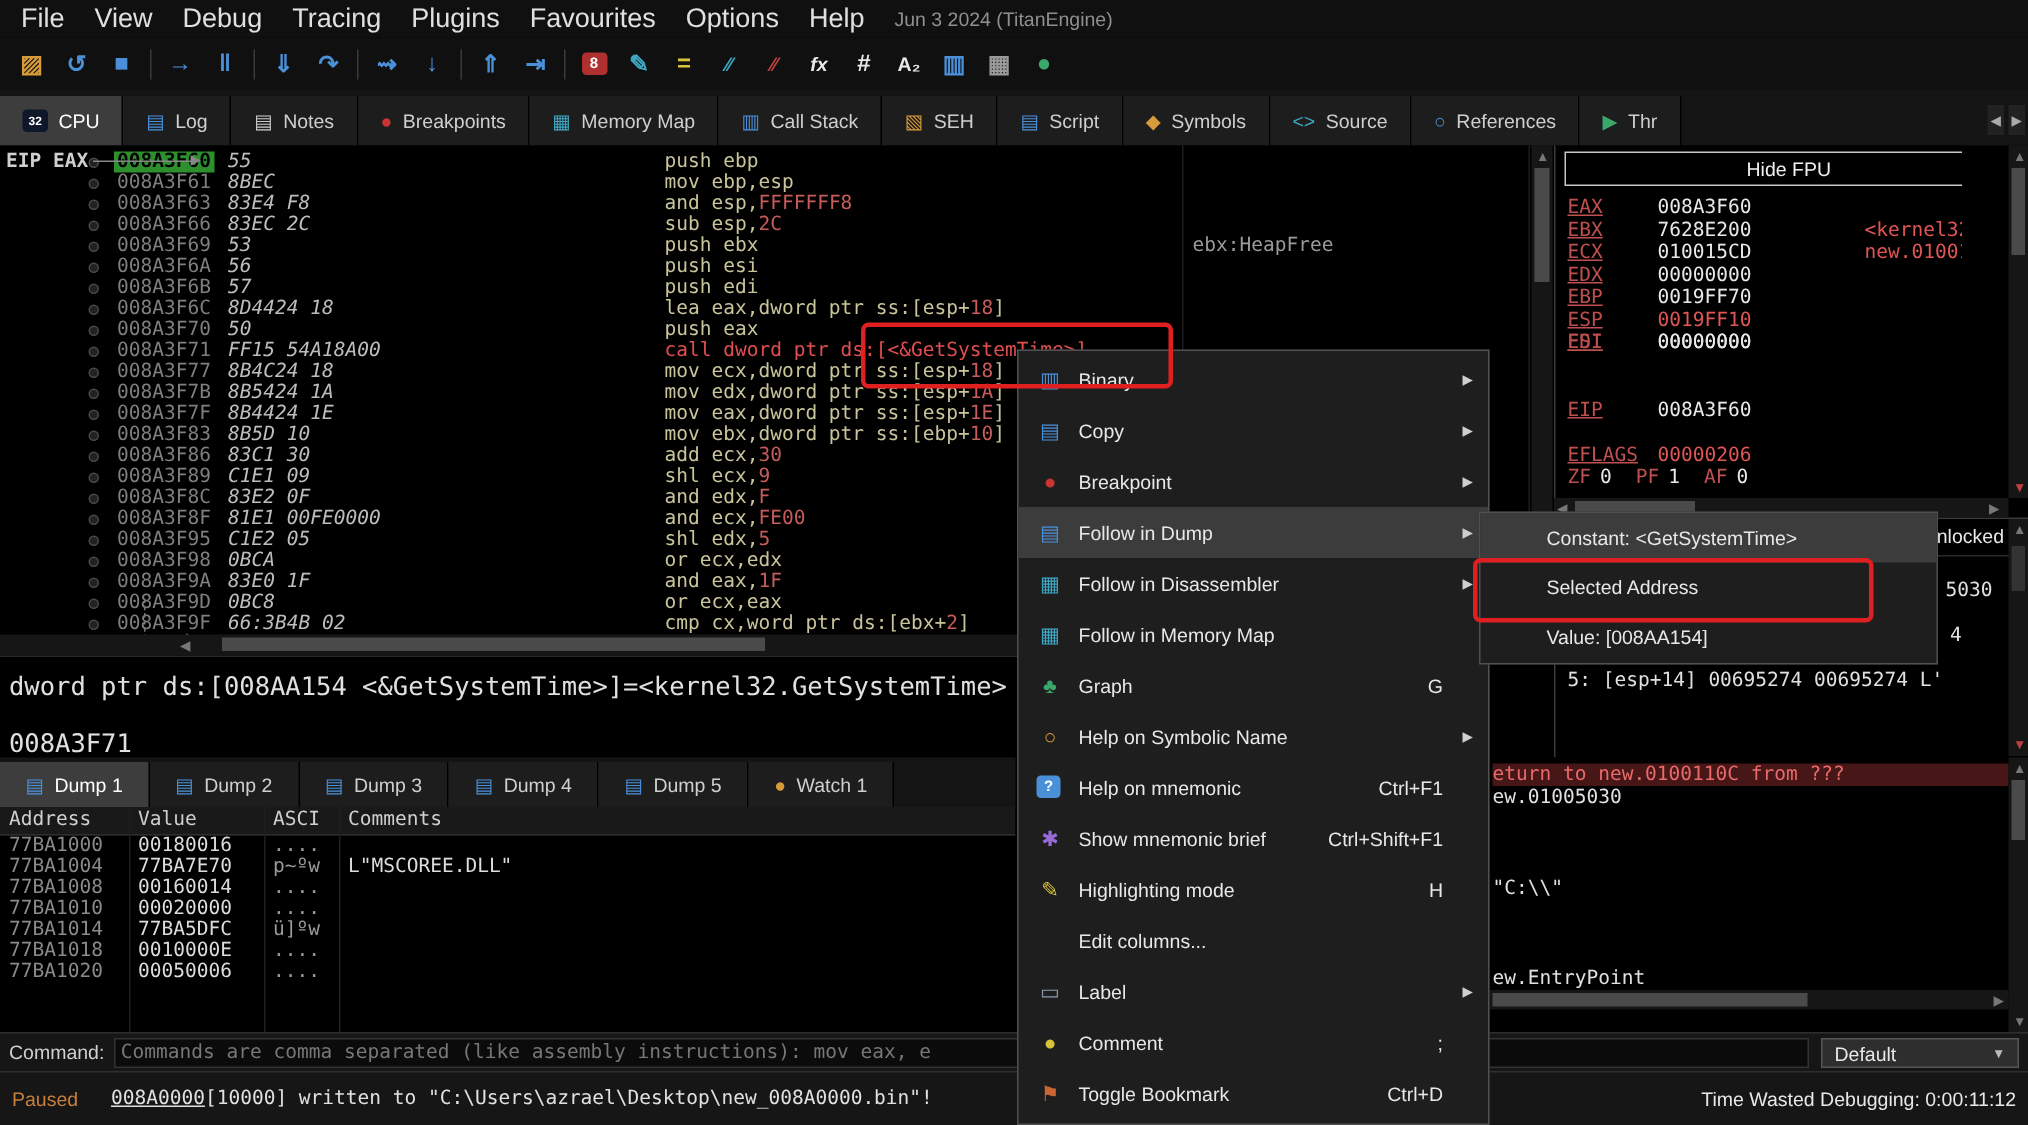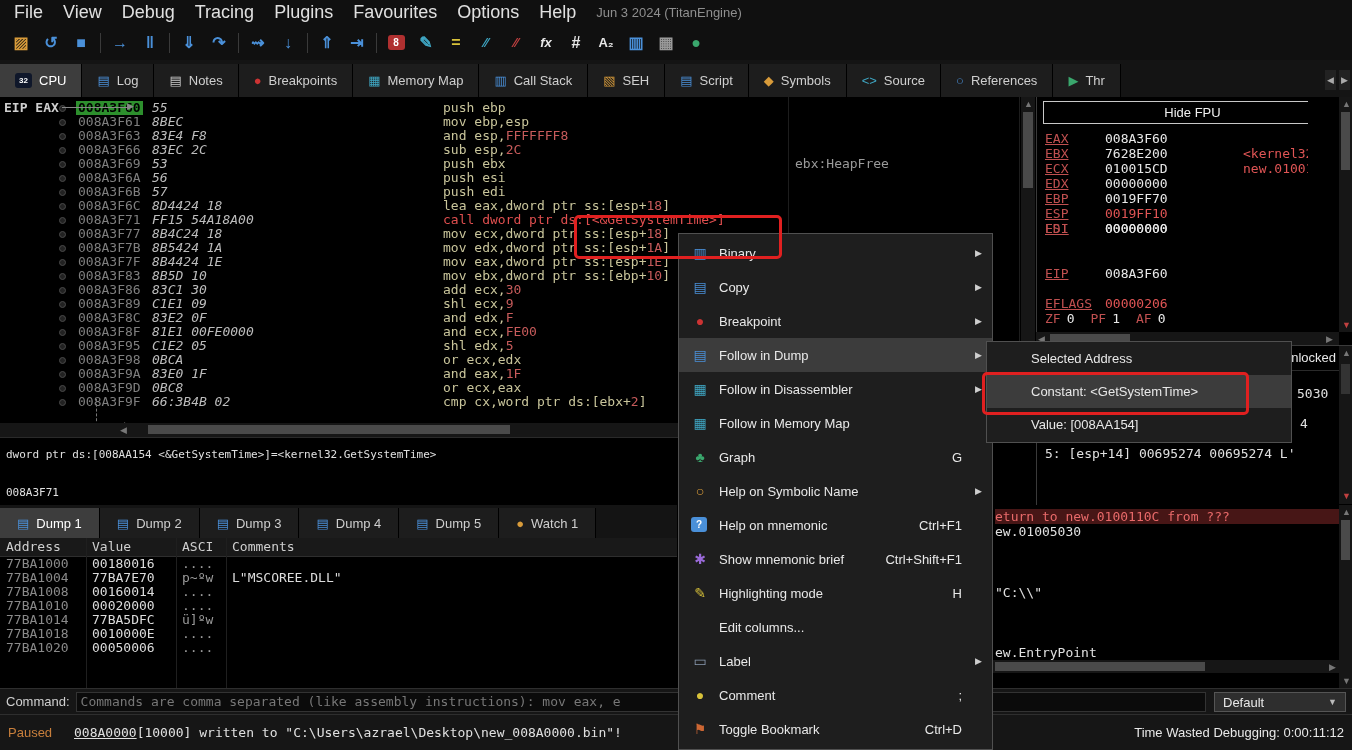--- a/index.html
+++ b/index.html
@@ -56,21 +56,21 @@
 
   
   .sb{background:#161616;position:absolute;z-index:2;}
   .sb-arrow{position:absolute;color:#777;font-size:9px;line-height:12px;}
   .sb-thumb{position:absolute;background:#4a4a4a;}
   #disasm-vscroll{left:1021px;top:97px;width:14px;height:326px;}
   #disasm-hscroll{left:0;top:423px;width:1021px;height:14px;}
 
   
   #infopane{position:absolute;left:0;top:437px;width:1021px;height:67px;background:#000;
-            border-top:1px solid #2a2a2a;font-family:"DejaVu Sans Mono",monospace;font-size:11px;color:#e0e0e0;}
+            border-top:1px solid #2a2a2a;font-family:"DejaVu Sans Mono",monospace;font-size:17px;color:#e0e0e0;}
   #info-line1{position:absolute;left:6px;top:10px;white-space:pre;}
   #info-line2{position:absolute;left:6px;top:48px;white-space:pre;}
 
   
   #regpane{position:absolute;left:1036px;top:97px;width:272px;height:248px;background:#000;
            border-left:1px solid #3a3a3a;box-sizing:border-box;
            font-family:"DejaVu Sans Mono",monospace;font-size:13px;overflow:hidden;}
   #hidefpu{position:absolute;left:6px;top:4px;width:299px;height:23px;border:1px solid #c8c8c8;
            display:flex;align-items:center;justify-content:center;font-family:"Liberation Sans",sans-serif;
            font-size:13px;color:#f0f0f0;box-sizing:border-box;}
@@ -313,20 +313,21 @@
 <div id="disasm">
   <div id="disasm-rows">
       <div class="drow"><span class="dot"></span><span class="addr sel">008A3F60</span><span class="bytes">55</span><span class="instr">push ebp</span></div>
       <div class="drow"><span class="dot"></span><span class="addr">008A3F61</span><span class="bytes">8BEC</span><span class="instr">mov ebp,esp</span></div>
       <div class="drow"><span class="dot"></span><span class="addr">008A3F63</span><span class="bytes">83E4 F8</span><span class="instr">and esp,<span class="num">FFFFFFF8</span></span></div>
       <div class="drow"><span class="dot"></span><span class="addr">008A3F66</span><span class="bytes">83EC 2C</span><span class="instr">sub esp,<span class="num">2C</span></span></div>
       <div class="drow"><span class="dot"></span><span class="addr">008A3F69</span><span class="bytes">53</span><span class="instr">push ebx</span><span class="cmt">ebx:HeapFree</span></div>
       <div class="drow"><span class="dot"></span><span class="addr">008A3F6A</span><span class="bytes">56</span><span class="instr">push esi</span></div>
       <div class="drow"><span class="dot"></span><span class="addr">008A3F6B</span><span class="bytes">57</span><span class="instr">push edi</span></div>
       <div class="drow"><span class="dot"></span><span class="addr">008A3F6C</span><span class="bytes">8D4424 18</span><span class="instr">lea eax,dword ptr ss:[esp+<span class="num">18</span>]</span></div>
+      <div class="drow"><span class="dot"></span><span class="addr">008A3F70</span><span class="bytes">50</span><span class="instr">push eax</span></div>
       <div class="drow"><span class="dot"></span><span class="addr">008A3F71</span><span class="bytes">FF15 54A18A00</span><span class="instr call">call dword ptr ds:[&lt;&amp;GetSystemTime&gt;]</span></div>
       <div class="drow"><span class="dot"></span><span class="addr">008A3F77</span><span class="bytes">8B4C24 18</span><span class="instr">mov ecx,dword ptr ss:[esp+<span class="num">18</span>]</span></div>
       <div class="drow"><span class="dot"></span><span class="addr">008A3F7B</span><span class="bytes">8B5424 1A</span><span class="instr">mov edx,dword ptr ss:[esp+<span class="num">1A</span>]</span></div>
       <div class="drow"><span class="dot"></span><span class="addr">008A3F7F</span><span class="bytes">8B4424 1E</span><span class="instr">mov eax,dword ptr ss:[esp+<span class="num">1E</span>]</span></div>
       <div class="drow"><span class="dot"></span><span class="addr">008A3F83</span><span class="bytes">8B5D 10</span><span class="instr">mov ebx,dword ptr ss:[ebp+<span class="num">10</span>]</span></div>
       <div class="drow"><span class="dot"></span><span class="addr">008A3F86</span><span class="bytes">83C1 30</span><span class="instr">add ecx,<span class="num">30</span></span></div>
       <div class="drow"><span class="dot"></span><span class="addr">008A3F89</span><span class="bytes">C1E1 09</span><span class="instr">shl ecx,<span class="num">9</span></span></div>
       <div class="drow"><span class="dot"></span><span class="addr">008A3F8C</span><span class="bytes">83E2 0F</span><span class="instr">and edx,<span class="num">F</span></span></div>
       <div class="drow"><span class="dot"></span><span class="addr">008A3F8F</span><span class="bytes">81E1 00FE0000</span><span class="instr">and ecx,<span class="num">FE00</span></span></div>
       <div class="drow"><span class="dot"></span><span class="addr">008A3F95</span><span class="bytes">C1E2 05</span><span class="instr">shl edx,<span class="num">5</span></span></div>
@@ -552,19 +553,19 @@
       <span class="mlabel">Comment</span>
       <span class="mshortcut">;</span>
     </div>
     <div class="mitem">
       <span class="micon" style="color: rgb(204, 102, 51);">⚑</span>
       <span class="mlabel">Toggle Bookmark</span>
       <span class="mshortcut">Ctrl+D</span>
     </div>
   </div>
 <div id="submenu">
+    <div class="sitem selected">Constant: &lt;GetSystemTime&gt;</div>
     <div class="sitem">Selected Address</div>
-    <div class="sitem selected">Constant: &lt;GetSystemTime&gt;</div>
     <div class="sitem">Value: [008AA154]</div>
   </div>
 
 <div id="redrect1" class="redrect"></div>
 <div id="redrect2" class="redrect"></div>
 
 </body></html>

